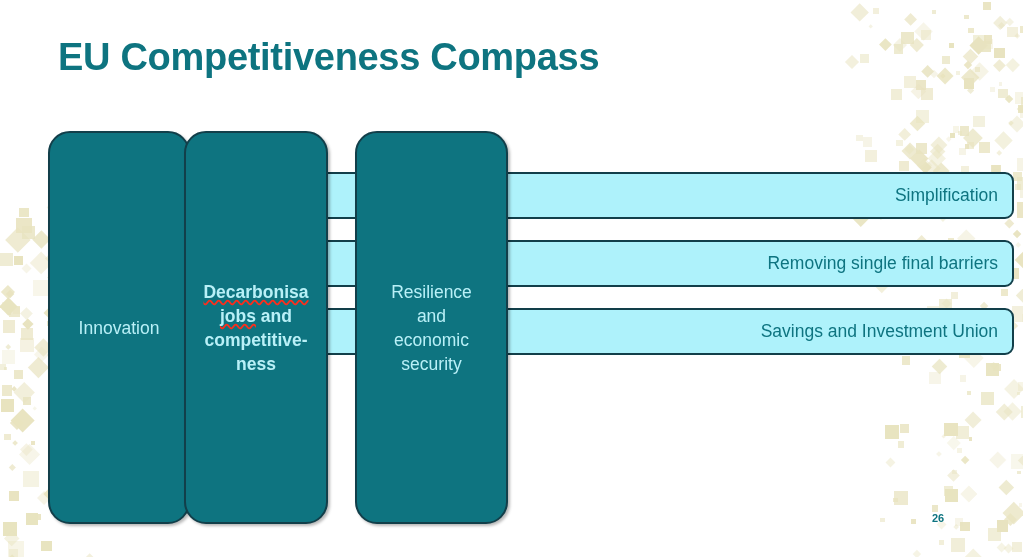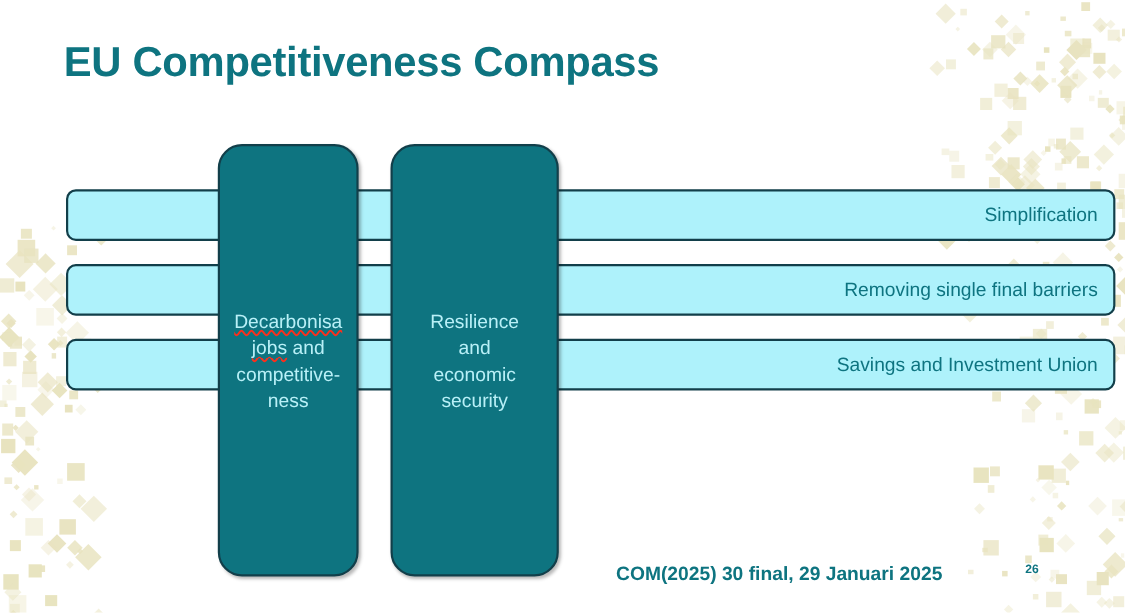--- a/index.html
+++ b/index.html
@@ -96,21 +96,21 @@
     box-shadow: 2px 2px 3px rgba(0,0,0,0.28);
   }
   .pillar-label {
     color: #b9f0f7;
     font-size: 17.5px;
     line-height: 24px;
     text-align: center;
     padding: 0 6px;
   }
   #pillar-1 { left: 48px;  width: 142px; }
-  #pillar-2 { left: 198px; width: 128px; }
+  #pillar-2 { left: 184px; width: 144px; font-weight: bold; }
   #pillar-3 { left: 355px; width: 153px; }
 
   
   .squiggle {
     text-decoration: underline wavy #ff2d1a;
     text-decoration-skip-ink: none;
     text-underline-offset: 2px;
   }
 
   
@@ -464,24 +464,26 @@
       </div>
       <div class="bar" style="top: 240px;">
         <span class="bar-label">Removing single final barriers</span>
       </div>
       <div class="bar" style="top: 308px;">
         <span class="bar-label">Savings and Investment Union</span>
       </div>
     </div>
 
   <div id="pillars-layer">
+      <div class="pillar" id="pillar-1">
+        <div class="pillar-label">Innovation</div>
+      </div>
       <div class="pillar" id="pillar-2">
         <div class="pillar-label"><span class="squiggle">Decarbonisa</span><br><span class="squiggle">jobs</span> and<br>competitive-<br>ness</div>
       </div>
       <div class="pillar" id="pillar-3">
         <div class="pillar-label">Resilience<br>and<br>economic<br>security</div>
       </div>
     </div>
 
-  <div id="footer-ref">COM(2025) 30 final, 29 Januari 2025</div>
   <div id="slide-number">26</div>
 
 </div>
 
 </body></html>

